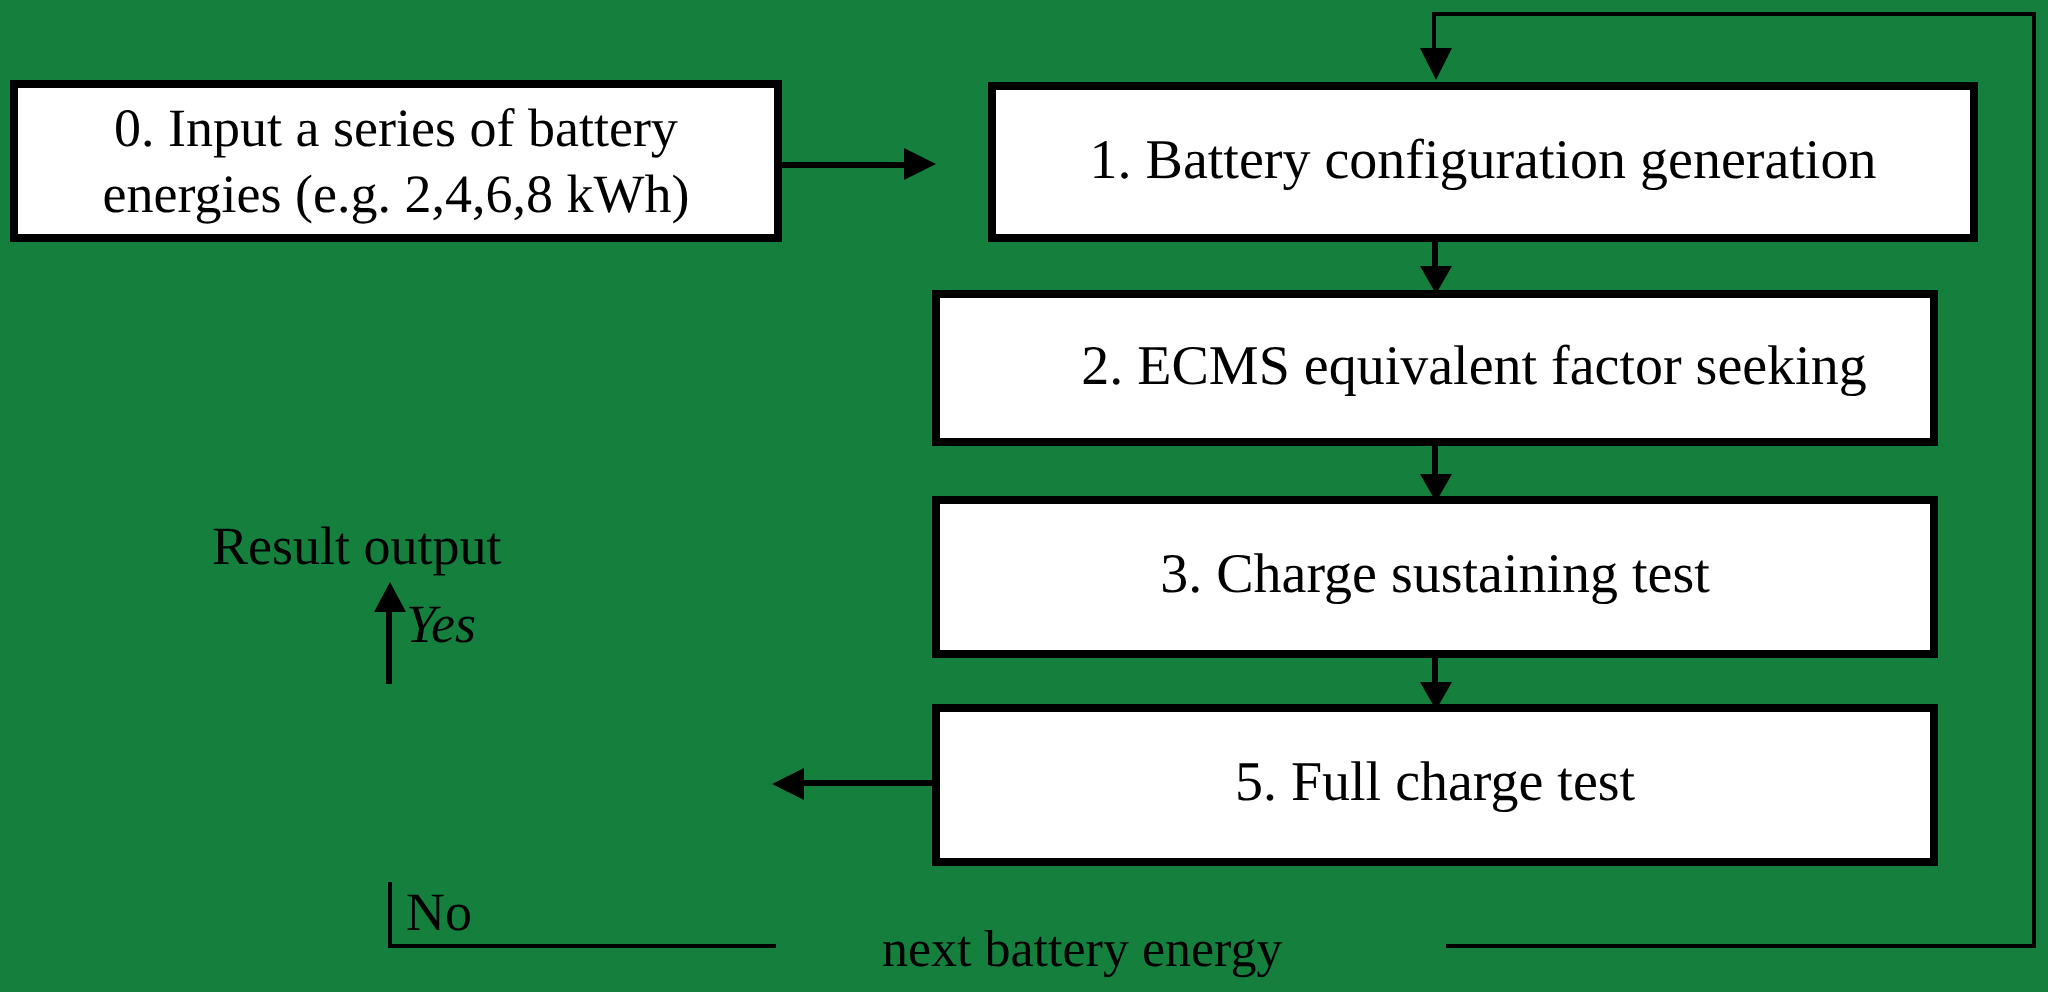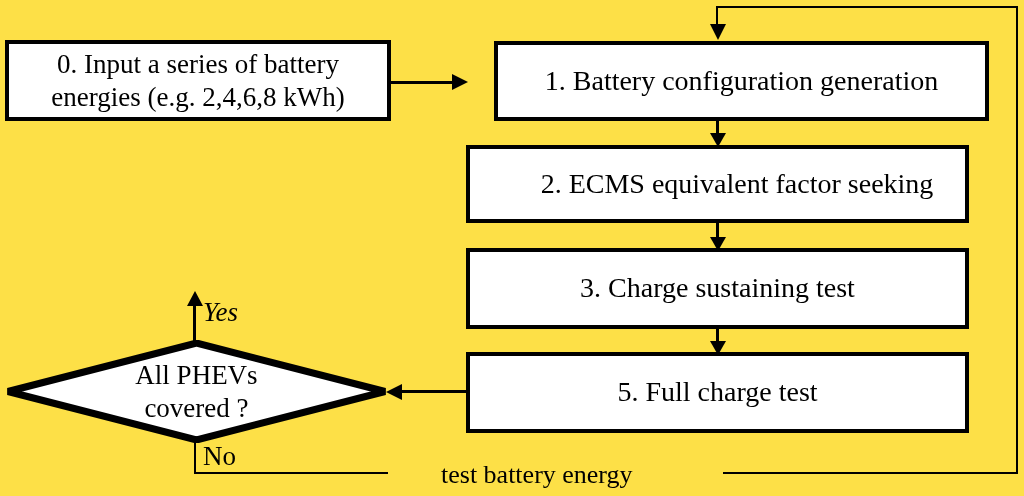--- a/index.html
+++ b/index.html
@@ -9,21 +9,21 @@
     background: #ffffff;
   }
   body {
     font-family: "Liberation Serif", "DejaVu Serif", serif;
     color: #000000;
   }
   #canvas {
     position: relative;
     width: 1024px;
     height: 496px;
-    background: #fde047;
+    background: #15803d;
     overflow: hidden;
   }
   
   .proc-box {
     position: absolute;
     box-sizing: border-box;
     border: 4px solid #000000;
     background: #ffffff;
     display: flex;
     align-items: center;
@@ -166,40 +166,34 @@
 
   <div class="proc-box" id="box-4">
     <span class="box-label">5. Full charge test</span>
   </div>
 
   <div class="h-line" style="left:398px; top:390px; width:70px;"></div>
   <svg class="arrow-svg" style="left:384px; top:382px; width:18px; height:20px;" viewBox="0 0 18 20">
     <polygon points="18,2 2,10 18,18" fill="#000000"></polygon>
   </svg>
 
-  <div id="decision-wrap">
-    <svg viewBox="0 0 383 103" preserveAspectRatio="none">
-      <polygon points="191.5,3 380,51.5 191.5,100 3,51.5" fill="#ffffff" stroke="#000000" stroke-width="7" stroke-linejoin="miter"></polygon>
-    </svg>
-    <div id="decision-text">All PHEVs
-covered ?</div>
-  </div>
 
   <div class="v-line" style="left:193px; top:298px; height:44px;"></div>
   <svg class="arrow-svg" style="left:186px; top:291px; width:18px; height:16px;" viewBox="0 0 18 16">
     <polygon points="9,0 17,15 1,15" fill="#000000"></polygon>
   </svg>
 
+  <span class="free-label" id="label-result-output">Result output</span>
   <span class="free-label" id="label-yes">Yes</span>
 
   <div class="thin-v" style="left:194px; top:441px; height:33px;"></div>
   <div class="thin-h" style="left:194px; top:472px; width:194px;"></div>
 
   <span class="free-label" id="label-no">No</span>
-  <span class="free-label" id="label-next-energy">test battery energy</span>
+  <span class="free-label" id="label-next-energy">next battery energy</span>
 
   <div class="thin-h" style="left:723px; top:472px; width:295px;"></div>
   <div class="thin-v" style="left:1016px; top:6px; height:468px;"></div>
   <div class="thin-h" style="left:716px; top:6px; width:302px;"></div>
   <div class="thin-v" style="left:716px; top:6px; height:24px;"></div>
   <svg class="arrow-svg" style="left:708px; top:24px; width:20px; height:18px;" viewBox="0 0 20 18">
     <polygon points="2,0 18,0 10,16" fill="#000000"></polygon>
   </svg>
 
 </div>

